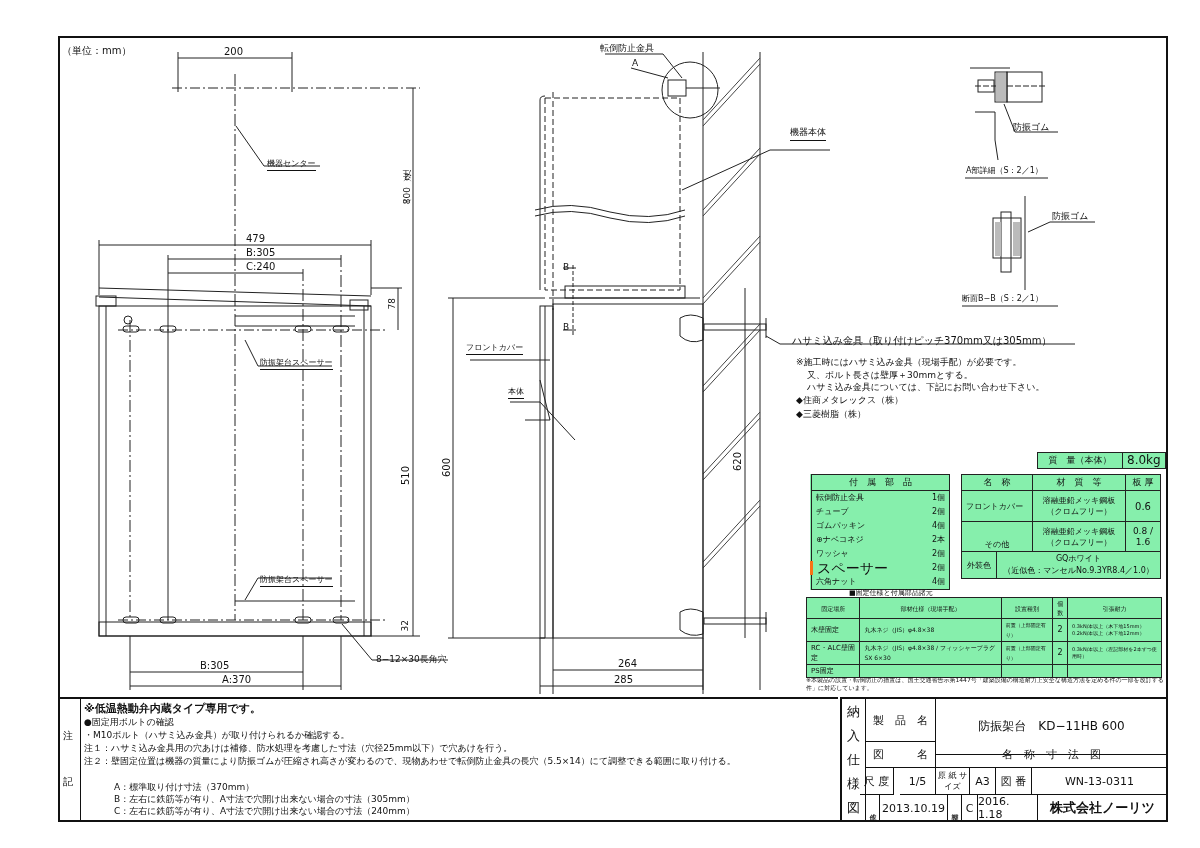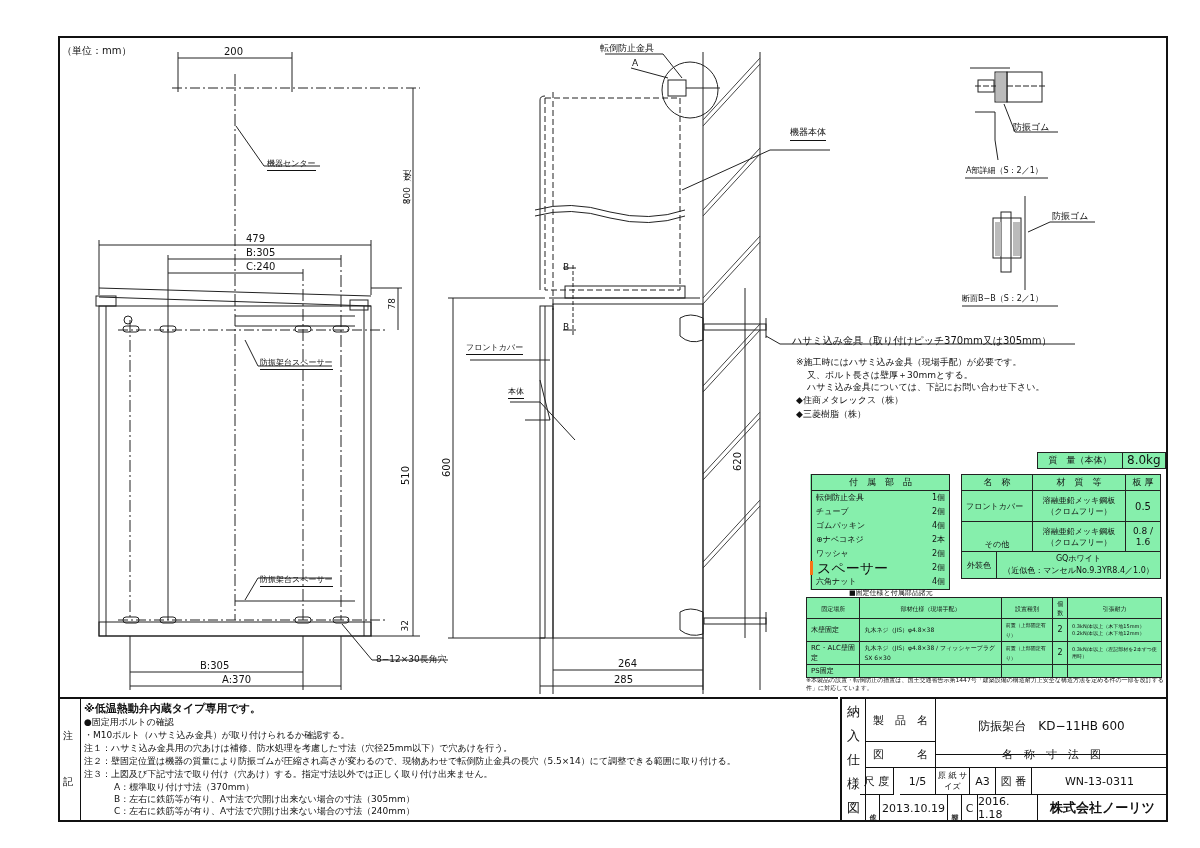--- a/index.html
+++ b/index.html
@@ -263,21 +263,21 @@
 <table style="left:961px;top:474px;width:200px;">
   <tbody>
       <tr>
     <td style="text-align:center;width:62px;">名　称</td>
     <td style="text-align:center;">材　質　等</td>
     <td style="text-align:center;width:26px;">板 厚</td>
   </tr>
   <tr>
     <td style="font-size:8px;height:28px;">フロントカバー</td>
     <td style="font-size:8px;text-align:center;line-height:11px;">溶融亜鉛メッキ鋼板（クロムフリー）</td>
-    <td style="font-size:10px;text-align:center;">0.5</td>
+    <td style="font-size:10px;text-align:center;">0.6</td>
   </tr>
   <tr>
     <td style="font-size:8px;height:28px;text-align:center;vertical-align:bottom;">その他</td>
     <td style="font-size:8px;text-align:center;line-height:11px;">溶融亜鉛メッキ鋼板（クロムフリー）</td>
     <td style="font-size:9px;text-align:center;line-height:11px;">0.8 / 1.6</td>
   </tr>
 </tbody>
   </table>
 <table style="left:961px;top:551px;width:200px;">
   <tbody>
@@ -332,21 +332,20 @@
 <div class="notes">
   <div class="side">
     <div class="t s10" style="left:5px;top:30px;">注</div>
     <div class="t s10" style="left:5px;top:76px;">記</div>
   </div>
   <div class="t" style="left:26px;top:2px;font-size:11px;font-weight:bold;">※低温熱動弁内蔵タイプ専用です。</div>
   <div class="t s9" style="left:26px;top:17px;">●固定用ボルトの確認</div>
   <div class="t s9" style="left:26px;top:30px;">・M10ボルト（ハサミ込み金具）が取り付けられるか確認する。</div>
   <div class="t s9" style="left:26px;top:43px;">注１：ハサミ込み金具用の穴あけは補修、防水処理を考慮した寸法（穴径25mm以下）で穴あけを行う。</div>
   <div class="t s9" style="left:26px;top:56px;">注２：壁固定位置は機器の質量により防振ゴムが圧縮され高さが変わるので、現物あわせで転倒防止金具の長穴（5.5×14）にて調整できる範囲に取り付ける。</div>
-  <div class="t s9" style="left:26px;top:69px;">注３：上図及び下記寸法で取り付け（穴あけ）する。指定寸法以外では正しく取り付け出来ません。</div>
   <div class="t s9" style="left:56px;top:82px;">A：標準取り付け寸法（370mm）</div>
   <div class="t s9" style="left:56px;top:94px;">B：左右に鉄筋等が有り、A寸法で穴開け出来ない場合の寸法（305mm）</div>
   <div class="t s9" style="left:56px;top:106px;">C：左右に鉄筋等が有り、A寸法で穴開け出来ない場合の寸法（240mm）</div>
 </div>
 
 <div class="title-block">
   <div class="tb-cell" style="left:0;top:0;width:24px;height:123px;flex-direction:column;font-size:13px;line-height:24px;">
     <span>納</span>
     <span>入</span>
     <span>仕</span>

